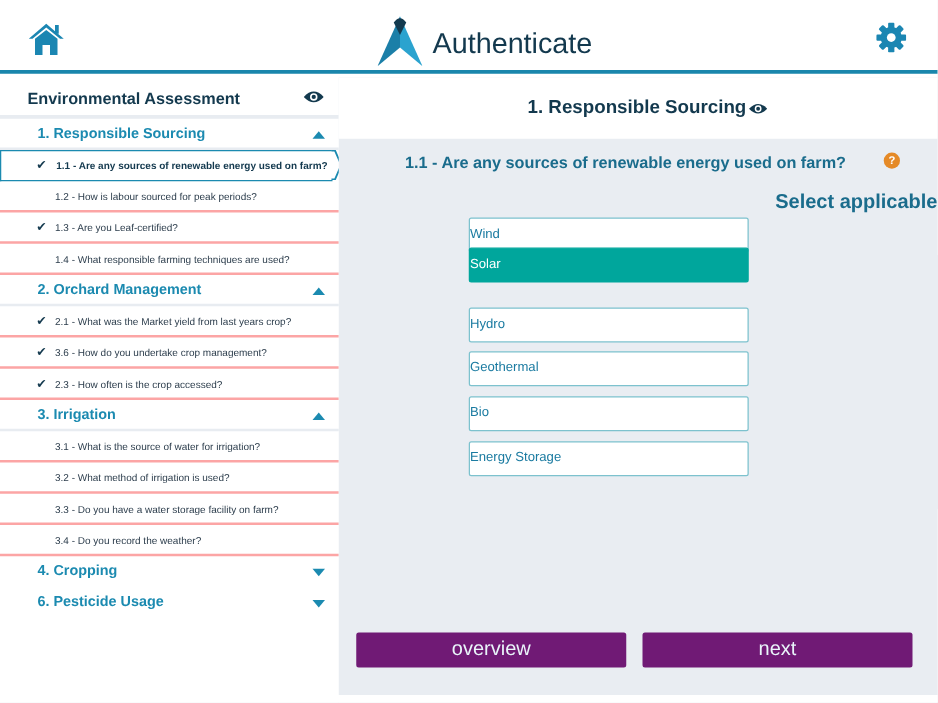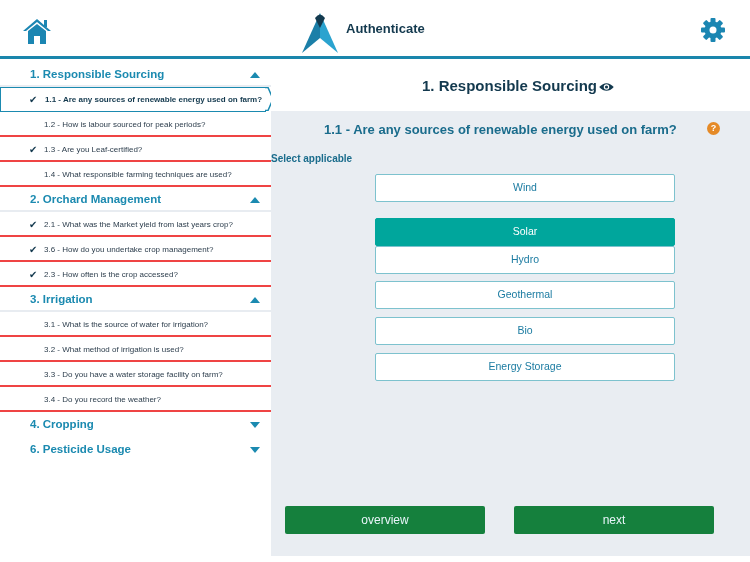--- a/index.html
+++ b/index.html
@@ -1,48 +1,48 @@
 <!DOCTYPE html>
 <html><head>
 <meta charset="utf-8">
 <style>
 *{box-sizing:border-box;margin:0;padding:0}
 body{width:750px;height:562px;overflow:hidden;background:#fff;font-family:"Liberation Sans","DejaVu Sans",sans-serif;position:relative}
 .header{position:absolute;left:0;top:0;width:750px;height:59px;background:#fff;border-bottom:3px solid #1a86ac}
 .home{position:absolute;left:22px;top:17px;width:30px;height:28px;cursor:pointer}
 .logo{position:absolute;left:302px;top:12px;width:36px;height:41px}
-.app-title{position:absolute;left:346px;top:21px;font-size:13px;font-weight:bold;color:#13394e}
+.app-title{position:absolute;left:346px;top:21px;font-size:23px;font-weight:normal;color:#13394e}
 .gear{position:absolute;left:701px;top:18px;width:24px;height:24px;cursor:pointer}
 .sidebar{position:absolute;left:0;top:62px;width:271px;height:500px;background:#fff}
 .sb-head{height:33px;border-bottom:3px solid #e8ecf1;position:relative}
 .sb-title{position:absolute;left:22px;top:9px;font-size:13px;font-weight:bold;color:#13394e}
 .sb-eye{position:absolute;left:243px;top:10px;width:16px;height:11px}
 .sec{height:25px;border-bottom:2px solid #e8ecf1;position:relative;cursor:pointer}
 .sec .lbl{position:absolute;left:30px;top:6px;font-size:11.5px;font-weight:bold;color:#1b8ab0}
 .sec .tri{position:absolute;left:250px;top:10px;width:0;height:0;border-left:5px solid transparent;border-right:5px solid transparent}
 .tri.up{border-bottom:6px solid #1b8ab0}
 .tri.down{border-top:6px solid #1b8ab0}
 .sec.noborder{border-bottom:none}
-.q{height:25px;border-bottom:2px solid #ef4444;position:relative;cursor:pointer}
+.q{height:25px;border-bottom:2px solid #fca5a5;position:relative;cursor:pointer}
 .q .chk{position:absolute;left:29px;top:7px;font-size:10px;color:#13394e}
 .q .lbl{position:absolute;left:44px;top:8px;font-size:8px;color:#2c3d4c;white-space:nowrap}
 .q.active{border:1.5px solid #1b8ab0;border-right:none;width:266px}
 .q.active .lbl{font-weight:bold;color:#13394e;top:6.5px}
 .q.active .chk{top:5.5px;left:28px}
 .q.active .arrow{position:absolute;right:-8px;top:-1px;width:9px;height:24px}
 .main{position:absolute;left:271px;top:62px;width:479px;height:494px;background:#e9edf2}
 .main-head{position:absolute;left:0;top:0;width:479px;height:49px;background:#fff}
 .main-title{position:absolute;left:151px;top:15px;font-size:15px;font-weight:bold;color:#13394e}
 .main-eye{position:absolute;left:328px;top:20px;width:15px;height:10px}
 .question{position:absolute;left:53px;top:60px;font-size:13px;font-weight:bold;color:#1a6c8c}
 .help{position:absolute;left:436px;top:60px;width:13px;height:13px;border-radius:50%;background:#e58a27;color:#fff;font-size:9px;font-weight:bold;text-align:center;line-height:13px;cursor:pointer}
-.select-lbl{position:absolute;left:0;width:479px;top:91px;text-align:left;font-size:10px;font-weight:bold;color:#1a6c8c}
-.opt{position:absolute;left:104px;width:300px;height:28px;border:1.5px solid #7dc2ce;border-radius:2px;background:#fff;text-align:center;line-height:25px;font-size:10.5px;color:#1b7ba1;cursor:pointer}
+.select-lbl{position:absolute;left:0;width:479px;top:91px;text-align:right;font-size:16px;font-weight:bold;color:#1a6c8c}
+.opt{position:absolute;left:104px;width:224px;height:28px;border:1.5px solid #7dc2ce;border-radius:2px;background:#fff;line-height:25px;font-size:10.5px;color:#1b7ba1;cursor:pointer}
 .opt.sel{background:#00a69c;border-color:#00a69c;color:#fff}
-.btn{position:absolute;top:444px;width:200px;height:28px;background:#15803d;border-radius:2px;color:#e9f5fa;font-size:12px;text-align:center;line-height:28px;cursor:pointer}
+.btn{position:absolute;top:444px;width:216px;height:28px;background:#701a75;border-radius:2px;color:#e9f5fa;font-size:16px;text-align:center;line-height:28px;cursor:pointer}
 .bottom-strip{position:absolute;left:271px;top:556px;width:479px;height:6px;background:#fff}
 </style>
 </head>
 <body>
 
 <div class="header">
   <svg class="home" viewBox="0 0 30 28">
     <path d="M15 2 L1 14 L4 14 L15 5 L26 14 L29 14 Z" fill="#1b86b2"></path>
     <rect x="22" y="3" width="3" height="7" fill="#1b86b2"></rect>
     <path d="M6 14 L15 7 L24 14 L24 27 L18 27 L18 19 L12 19 L12 27 L6 27 Z" fill="#1b86b2"></path>
@@ -59,20 +59,28 @@
       <rect x="-2.5" y="-12" width="5" height="24" rx="1" transform="rotate(45)"></rect>
       <rect x="-2.5" y="-12" width="5" height="24" rx="1" transform="rotate(90)"></rect>
       <rect x="-2.5" y="-12" width="5" height="24" rx="1" transform="rotate(135)"></rect>
       <circle r="8.5"></circle>
     </g>
     <circle cx="12" cy="12" r="3.5" fill="#fff"></circle>
   </svg>
 </div>
 
 <div class="sidebar">
+  <div class="sb-head">
+    <div class="sb-title">Environmental Assessment</div>
+    <svg class="sb-eye" viewBox="0 0 16 11">
+      <path d="M0 5.5 Q8 -3 16 5.5 Q8 14 0 5.5 Z" fill="#13394e"></path>
+      <circle cx="8" cy="5.5" r="3" fill="#fff"></circle>
+      <circle cx="8" cy="5.5" r="1.7" fill="#13394e"></circle>
+    </svg>
+  </div>
 
   <div class="sec">
     <span class="lbl">1. Responsible Sourcing</span>
     <span class="tri up"></span>
   </div>
   <div class="q active">
     <span class="chk">✔</span>
     <span class="lbl">1.1 - Are any sources of renewable energy used on farm?</span>
     <svg class="arrow" viewBox="0 0 9 24">
       <path d="M0 0.5 L3 0.5 L8 12 L3 23.5 L0 23.5" fill="#fff" stroke="#1b8ab0" stroke-width="1.5"></path>
@@ -140,21 +148,21 @@
       <path d="M0 5.5 Q8 -3 16 5.5 Q8 14 0 5.5 Z" fill="#13394e"></path>
       <circle cx="8" cy="5.5" r="3" fill="#fff"></circle>
       <circle cx="8" cy="5.5" r="1.7" fill="#13394e"></circle>
     </svg>
   </div>
   <div class="question">1.1 - Are any sources of renewable energy used on farm?</div>
   <div class="help">?</div>
   <div class="select-lbl">Select  applicable</div>
 
   <div class="opt" style="top:112px">Wind</div>
-  <div class="opt sel" style="top:156px">Solar</div>
+  <div class="opt sel" style="top:136px">Solar</div>
   <div class="opt" style="top:184px">Hydro</div>
   <div class="opt" style="top:219px">Geothermal</div>
   <div class="opt" style="top:255px">Bio</div>
   <div class="opt" style="top:291px">Energy Storage</div>
 
   <div class="btn" style="left:14px">overview</div>
   <div class="btn" style="left:243px">next</div>
 </div>
 <div class="bottom-strip"></div>
 

